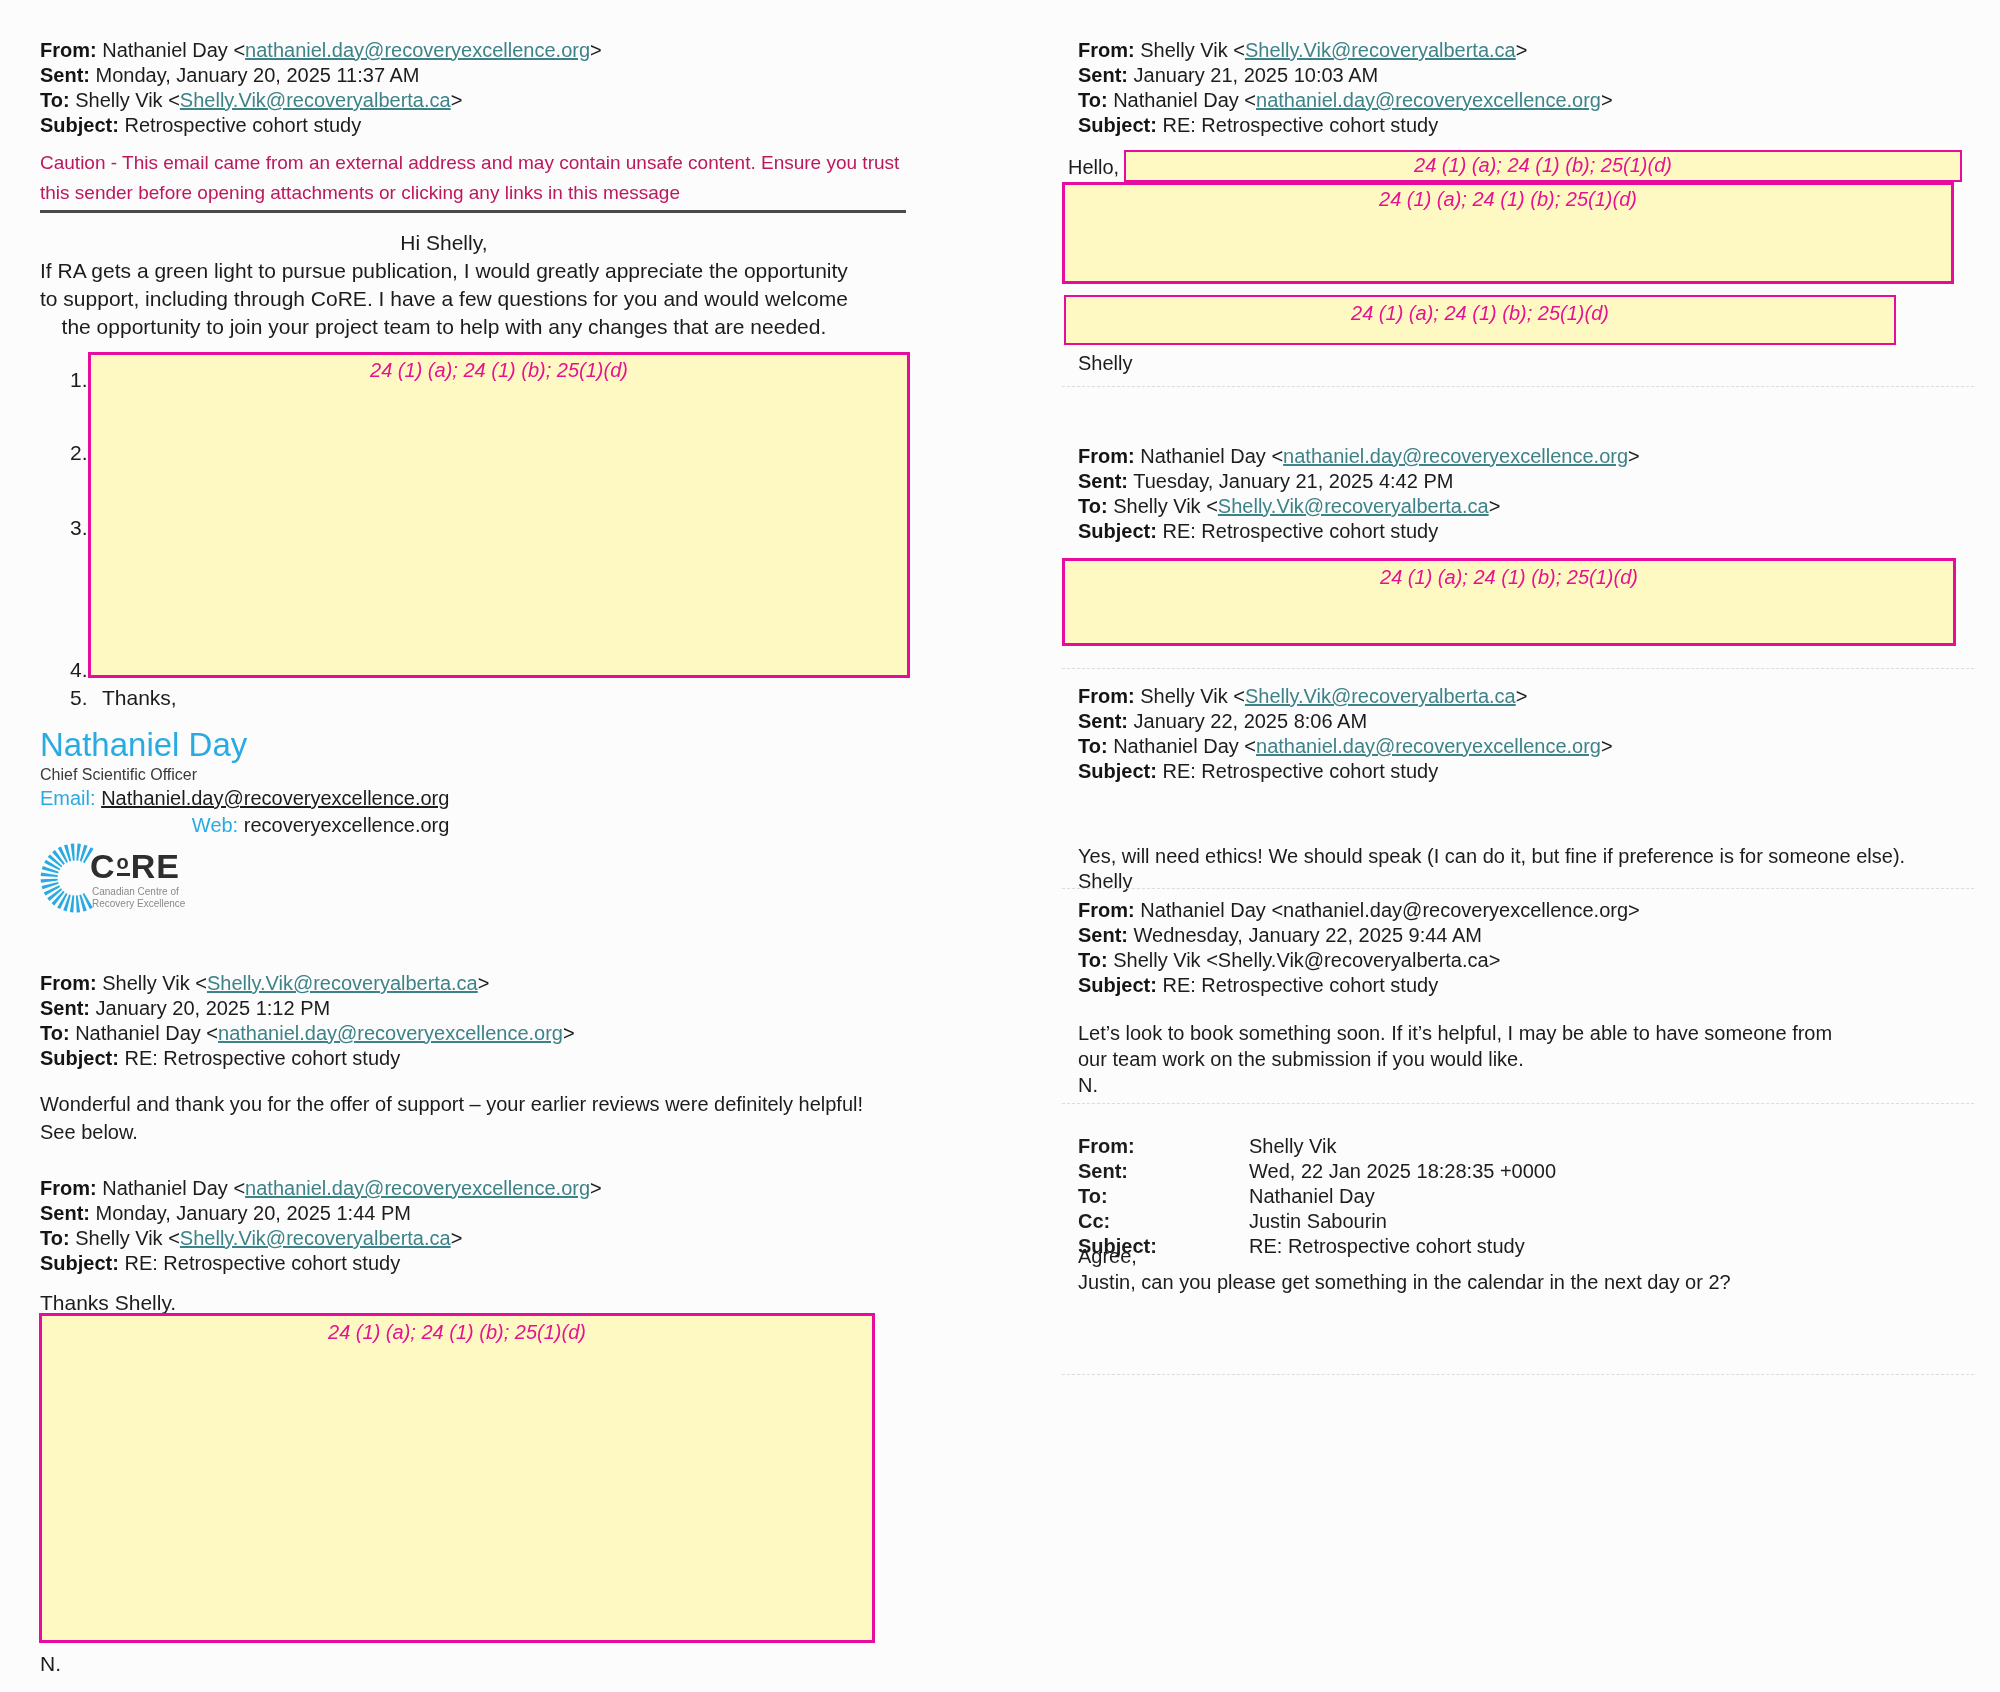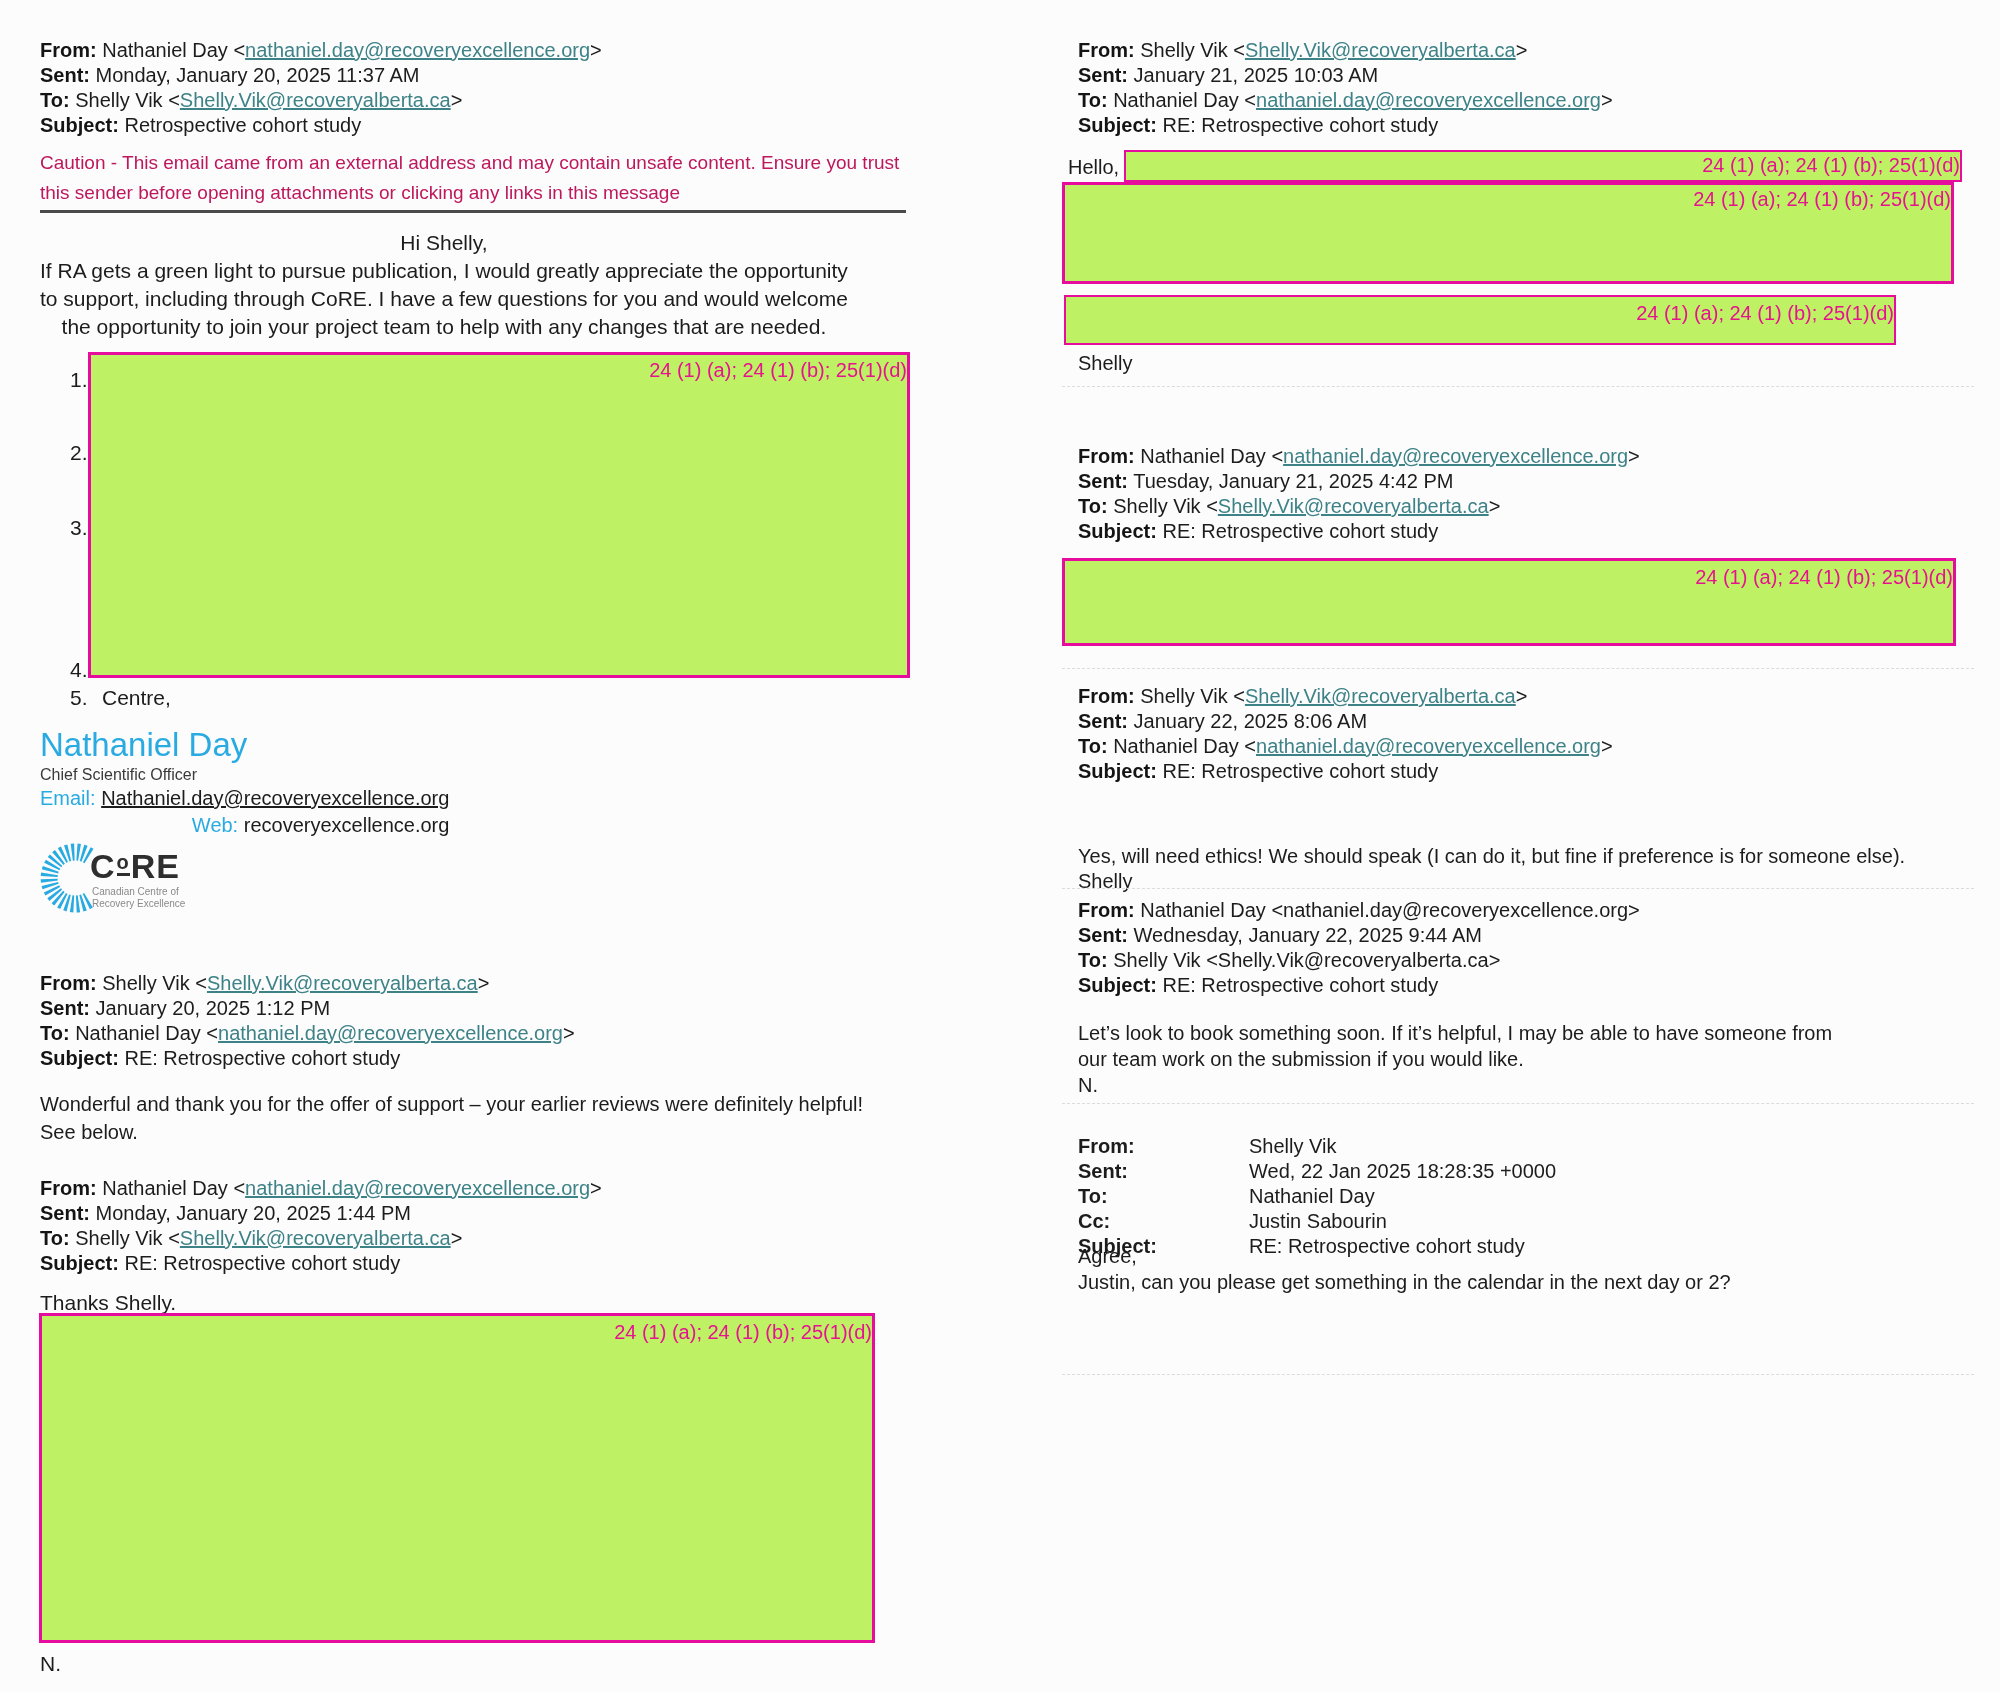--- a/index.html
+++ b/index.html
@@ -19,22 +19,22 @@
   .lnk { color:#3d8287; text-decoration:underline; cursor:pointer; }
 
   .caution { font-size:19px; line-height:30px; color:#be185d; }
   .rule { height:3px; background:#4a4a4a; }
 
   .body21 { font-size:21px; line-height:28px; }
   .body20 { font-size:20px; line-height:25px; }
 
   
   .redact {
-    position:absolute; background:#bef264; border:3px solid #e50c9e;
-    box-sizing:border-box; text-align:right;
+    position:absolute; background:#fef9c3; border:3px solid #e50c9e;
+    box-sizing:border-box; text-align:center;font-style:italic;
   }
   .redact .code { font-size:20px; color:#e6128f; display:inline-block; }
 
   .listnum { position:absolute; font-size:21px; }
 
   
   .sig-name { font-size:33px; color:#29abe2; }
   .sig-title { font-size:16px; color:#3a3a3a; }
   .sig-line { font-size:20px; }
   .cyan { color:#29abe2; }
@@ -85,21 +85,21 @@
     <div class="listnum" style="top:368px; left:30px;">1.</div>
     <div class="listnum" style="top:441px; left:30px;">2.</div>
     <div class="listnum" style="top:516px; left:30px;">3.</div>
     <div class="listnum" style="top:658px; left:30px;">4.</div>
 
     <div class="redact" style="top:352px; left:48px; width:822px; height:326px; padding-top:4px;">
       <span class="code">24 (1) (a); 24 (1) (b); 25(1)(d)</span>
     </div>
 
     <div class="listnum" style="top:686px; left:30px;">5.</div>
-    <div class="listnum" style="top:686px; left:62px;">Centre,</div>
+    <div class="listnum" style="top:686px; left:62px;">Thanks,</div>
 
     <div class="abs" style="top:726px; left:0;">
       <div class="sig-name">Nathaniel Day</div>
       <div class="sig-title" style="margin-top:2px;">Chief Scientific Officer</div>
       <div class="sig-line" style="margin-top:3px;"><span class="cyan">Email:</span> <a class="u">Nathaniel.day@recoveryexcellence.org</a></div>
       <div class="sig-line" style="margin-top:4px;text-align:right;"><span class="cyan">Web:</span> <span>recoveryexcellence.org</span></div>
       <div class="logo" style="margin-top:6px;">
         <svg width="66" height="70" viewBox="0 0 66 70">
           <path d="M 49 13 A 26 26 0 1 0 49 57" fill="none" stroke="#29abe2" stroke-width="17" stroke-dasharray="2.6 2.5"></path>
         </svg>

